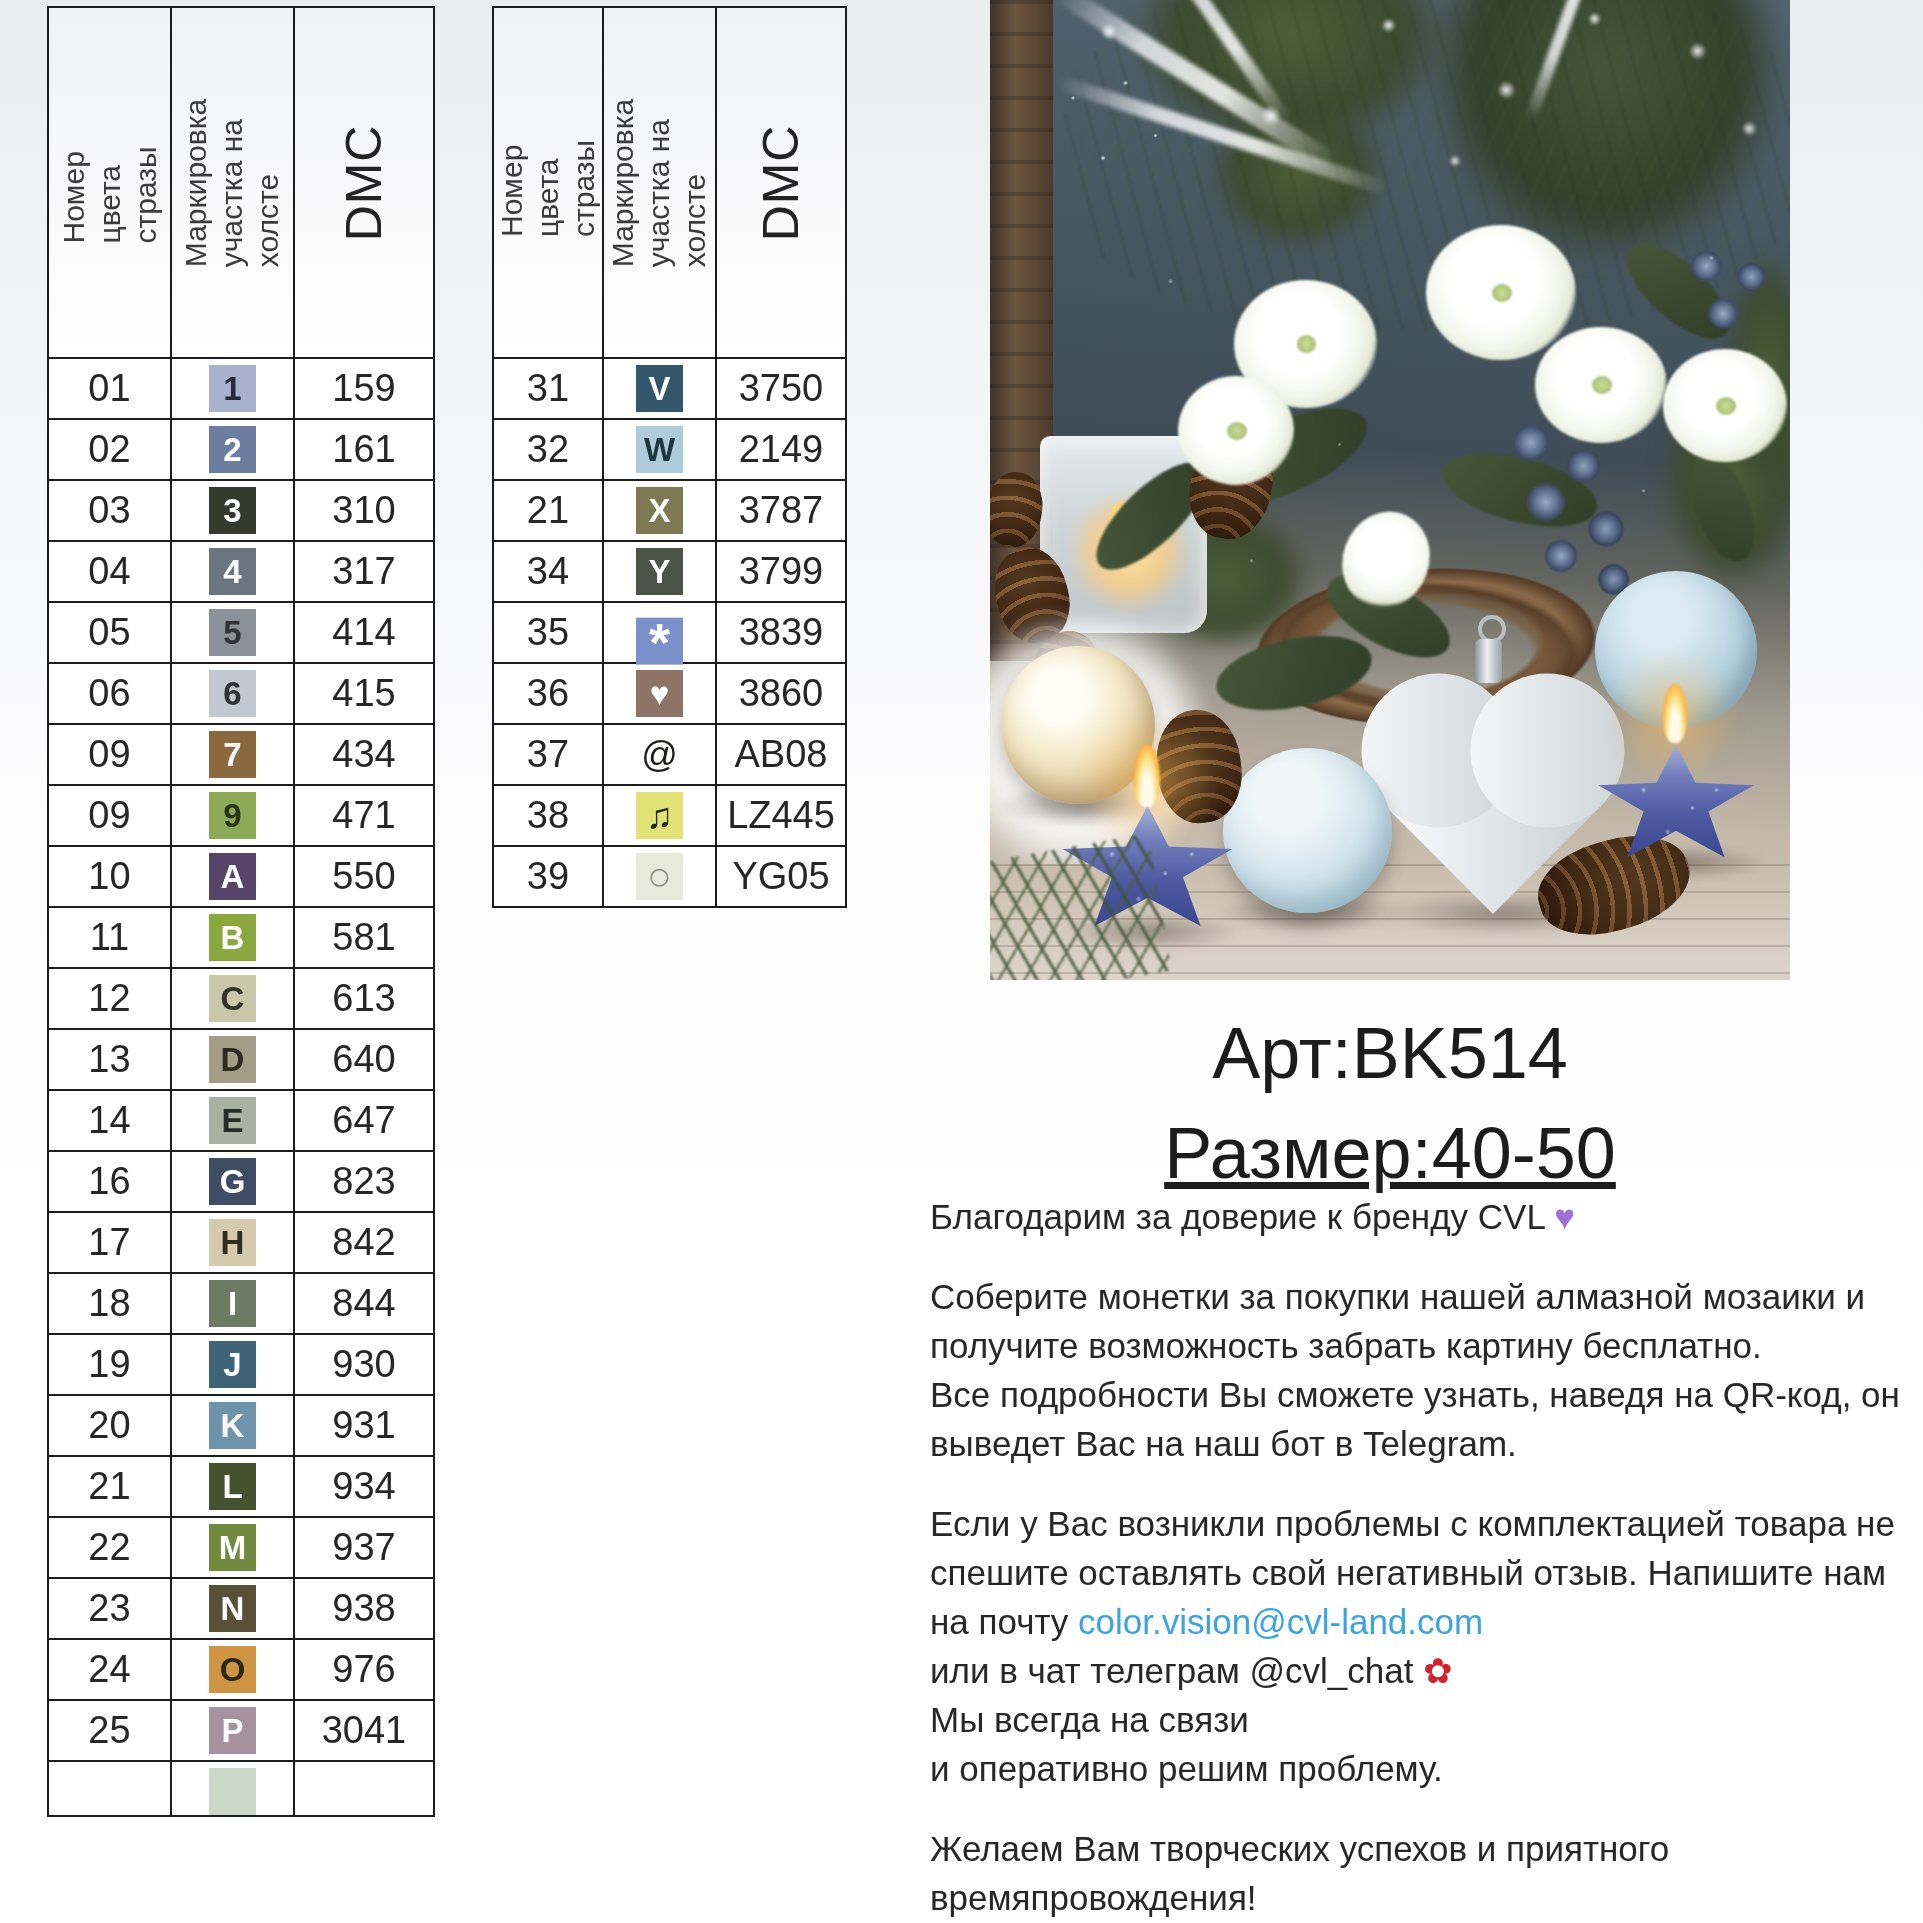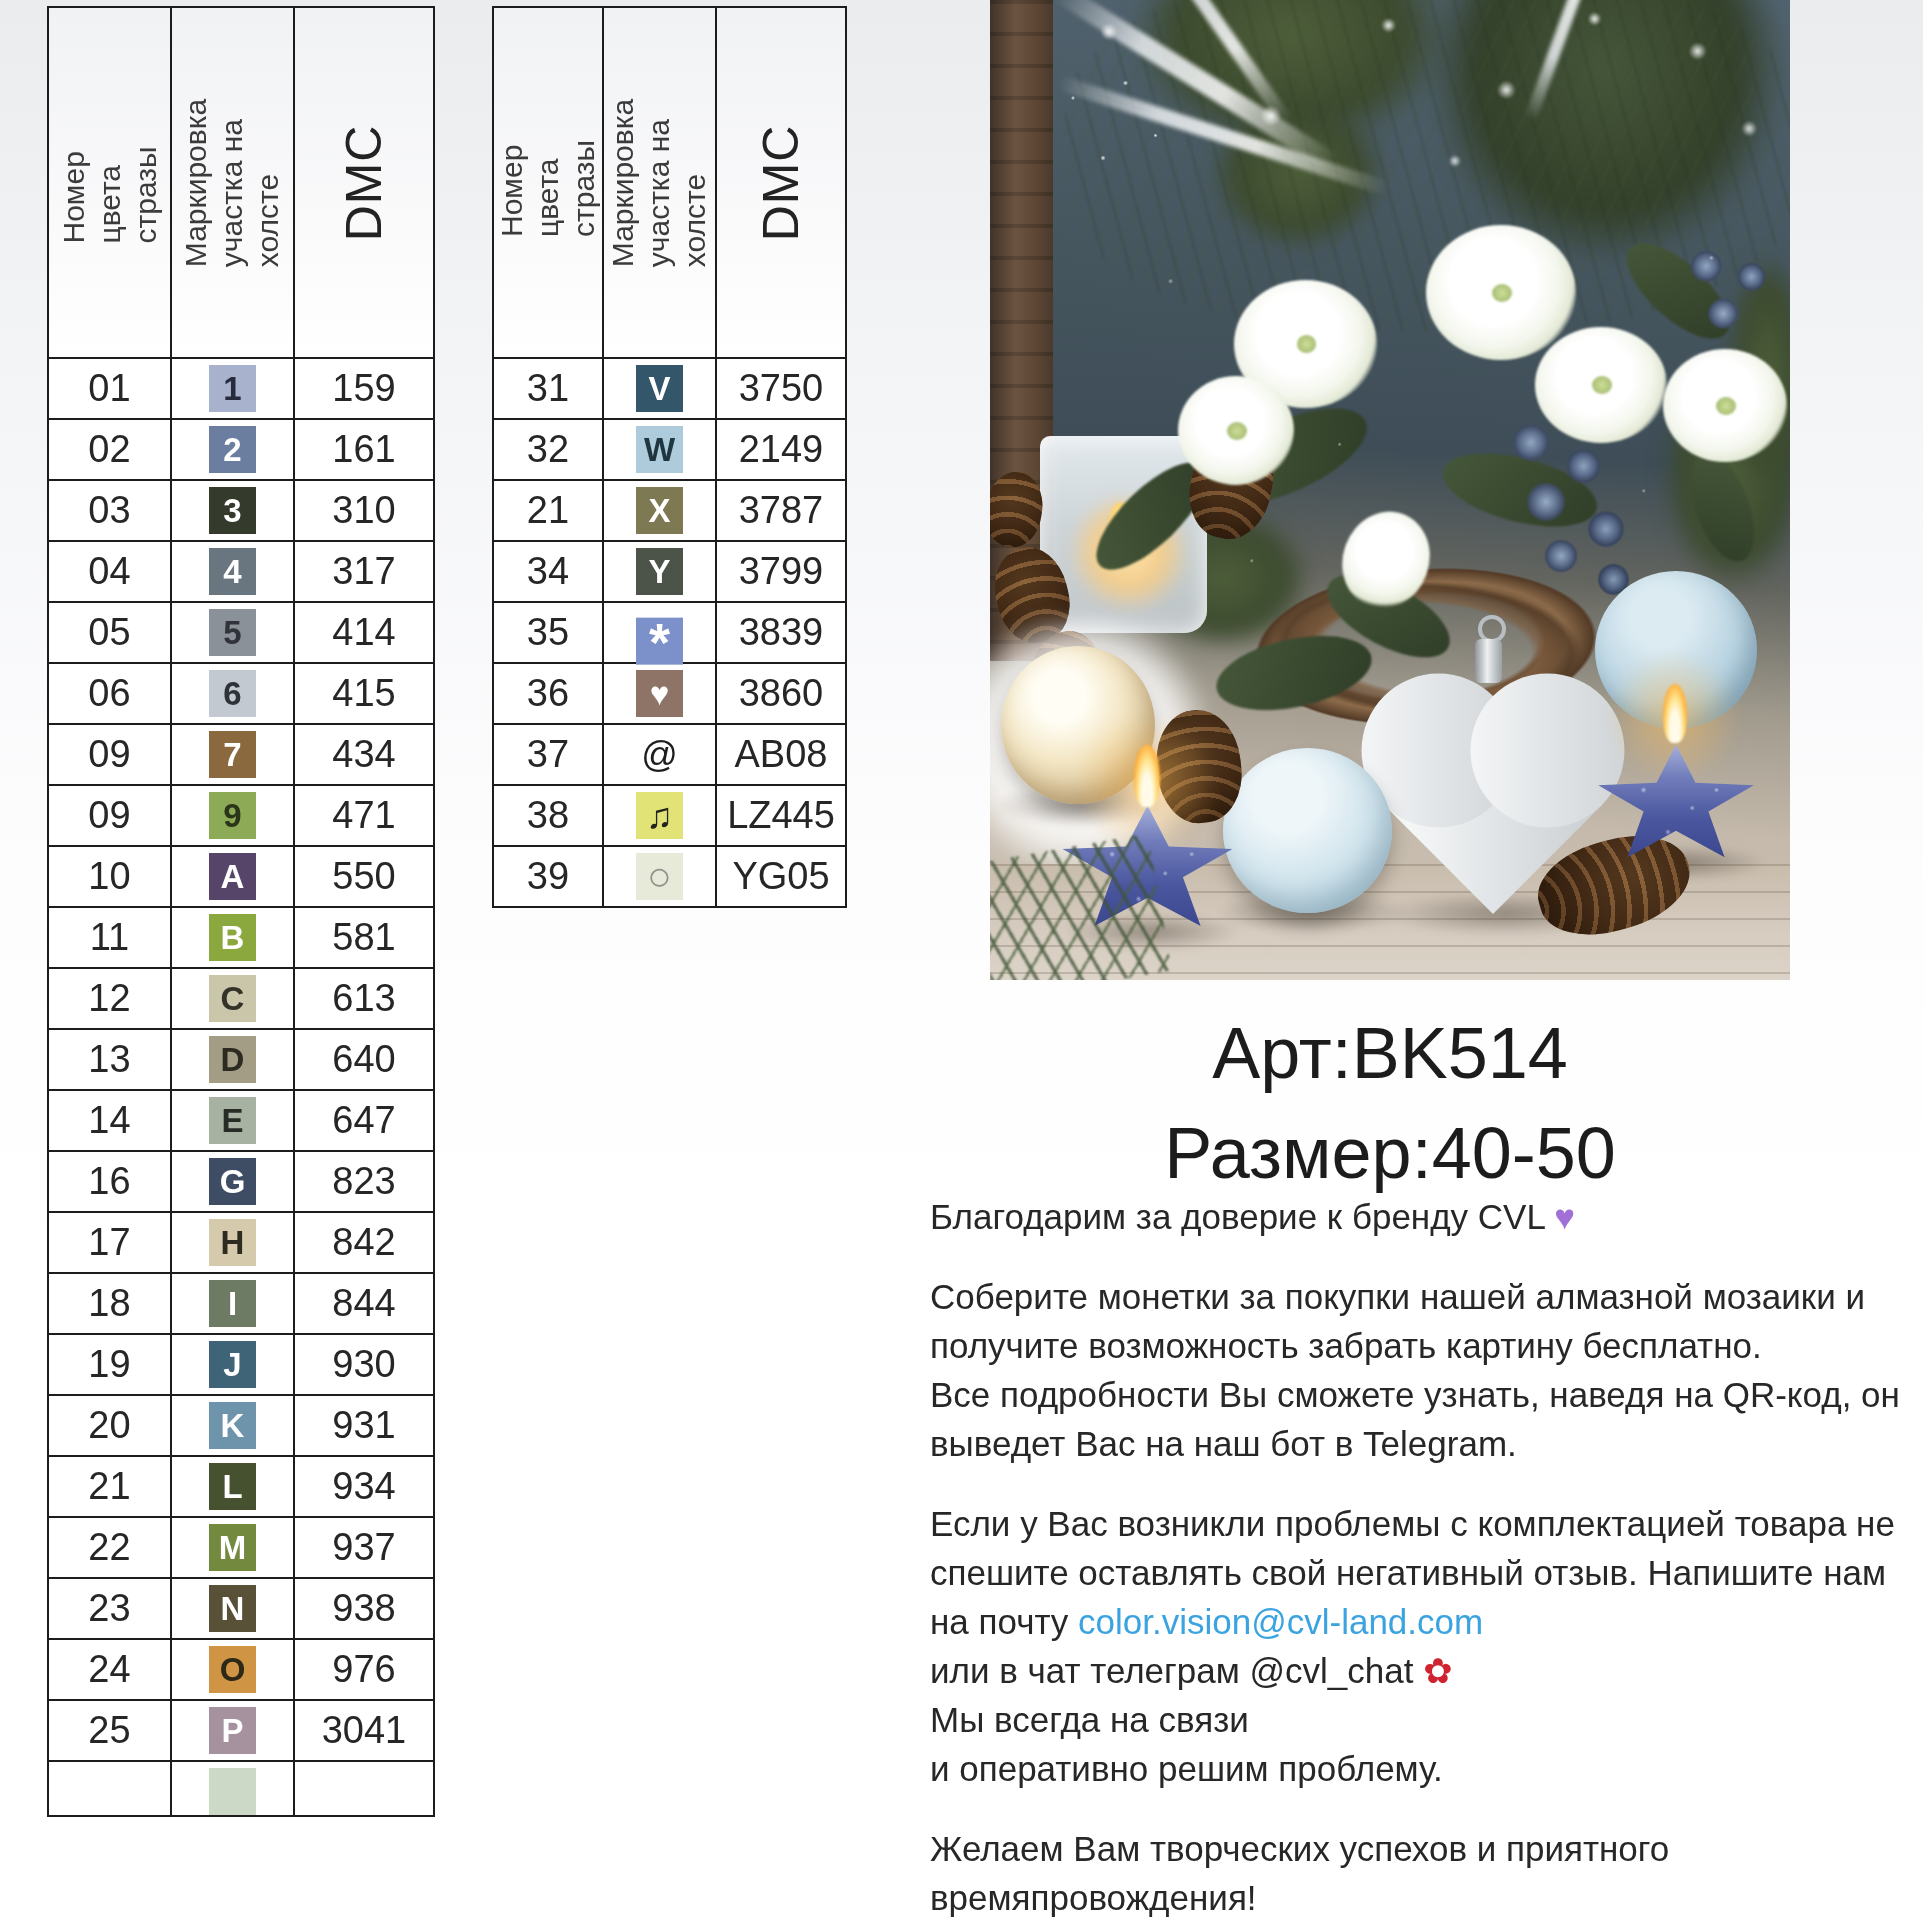--- a/index.html
+++ b/index.html
@@ -175,21 +175,21 @@
   .p-s4{left:71px;top:913px;width:180px;height:38px;}
   .p-s5{left:605px;top:845px;width:173px;height:36px;}
   .p-sprig{left:-9px;top:848px;width:180px;height:139px;filter:blur(0.8px);opacity:.85;transform:rotate(-10deg);
      background:repeating-linear-gradient(70deg,rgba(0,0,0,0) 0 7.5px,#3e5236 7.5px 10.5px,rgba(0,0,0,0) 10.5px 19.5px),
                 repeating-linear-gradient(-50deg,rgba(0,0,0,0) 0 9px,#49603c 9px 11.3px,rgba(0,0,0,0) 11.3px 22.5px);}
 
   
   .art,.size{position:absolute;left:990px;width:800px;text-align:center;color:#1c1c1c;
              font-size:72px;line-height:1.1;font-weight:400;}
   .art{top:1014px;}
-  .size{top:1114px;}
+  .size{top:1114px;text-decoration:underline;}
   .textblock{position:absolute;left:930px;top:1192px;width:999px;color:#272727;}
   .textblock .line{height:49px;line-height:49px;font-size:35px;white-space:nowrap;}
   .textblock .spacer{height:31px;}
   .seg-link{color:#3aa3e0;cursor:pointer;}
   .seg-heart{color:#a070d6;}
   .seg-rose{color:#cf2430;}
 </style>
 </head>
 <body>
 

